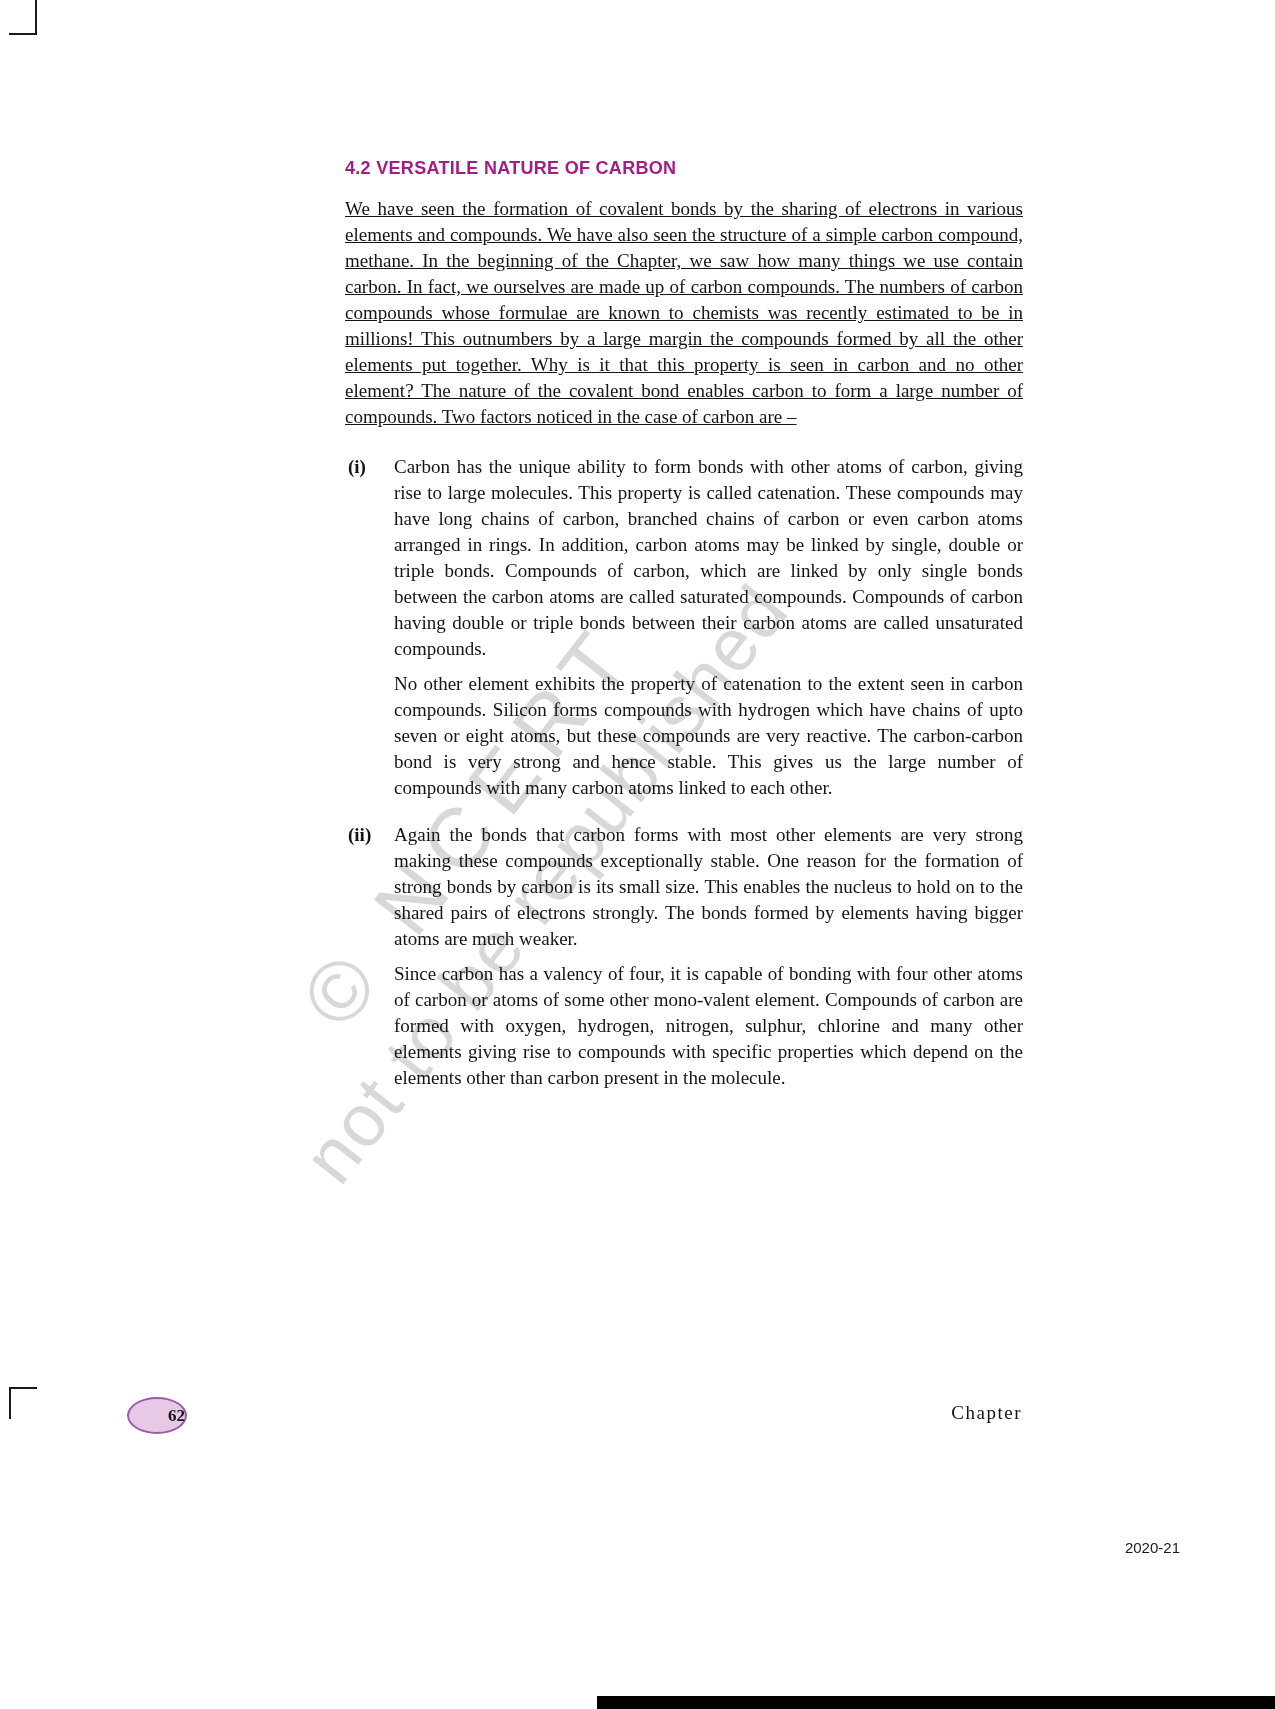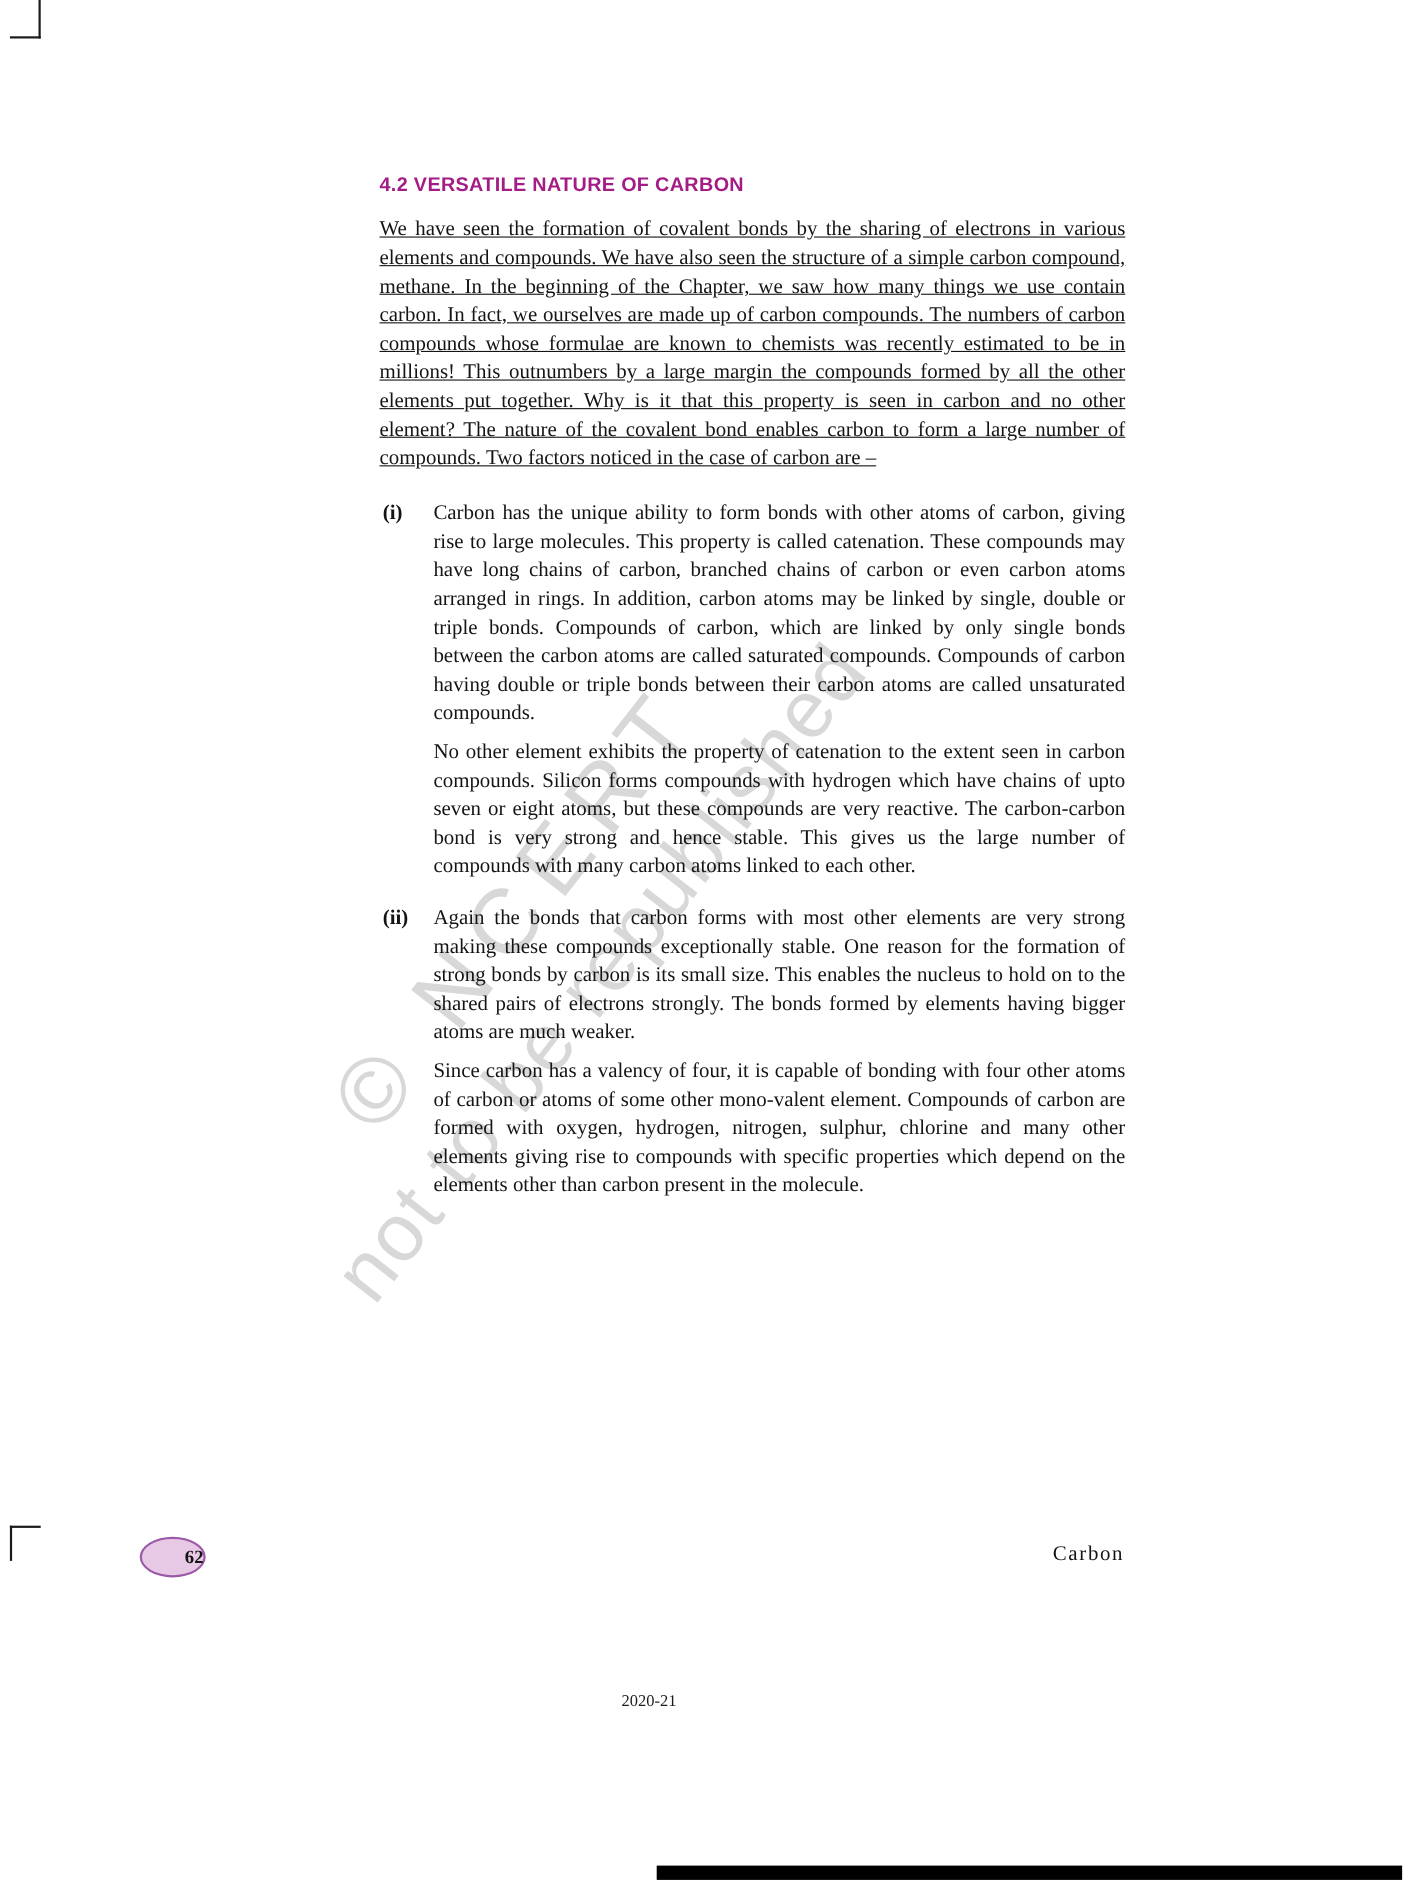--- a/index.html
+++ b/index.html
@@ -77,22 +77,22 @@
   }
   .science {
     position: absolute;
     right: 253px; top: 1402px;
     font-size: 19px;
     letter-spacing: 1.5px;
   }
   .year {
     position: absolute;
     left: 0; top: 1539px; width: 1180px;
-    text-align: center;
-    font-family: Liberation Serif, serif;
+    text-align: right;
+    font-family: Liberation Sans, sans-serif;
     font-size: 15px;
     color: #1c1c1c;
   }
 
   
   .bottom-bar {
     position: absolute;
     left: 597px; right: 0; bottom: 0; height: 13px;
     background: #000000;
   }
@@ -129,19 +129,19 @@
         <p class="para">Again the bonds that carbon forms with most other elements are very strong making these compounds exceptionally stable. One reason for the formation of strong bonds by carbon is its small size. This enables the nucleus to hold on to the shared pairs of electrons strongly. The bonds formed by elements having bigger atoms are much weaker.</p>
         <p class="para">Since carbon has a valency of four, it is capable of bonding with four other atoms of carbon or atoms of some other mono-valent element. Compounds of carbon are formed with oxygen, hydrogen, nitrogen, sulphur, chlorine and many other elements giving rise to compounds with specific properties which depend on the elements other than carbon present in the molecule.</p>
       </div>
     </div>
   </main>
 
   <div class="badge">
     <span>62</span>
   </div>
 
-  <div class="science">Carbon</div>
+  <div class="science">Chapter</div>
 
   <div class="year">2020-21</div>
 
   <div class="bottom-bar"></div>
 
 </div>
 
 </body></html>

